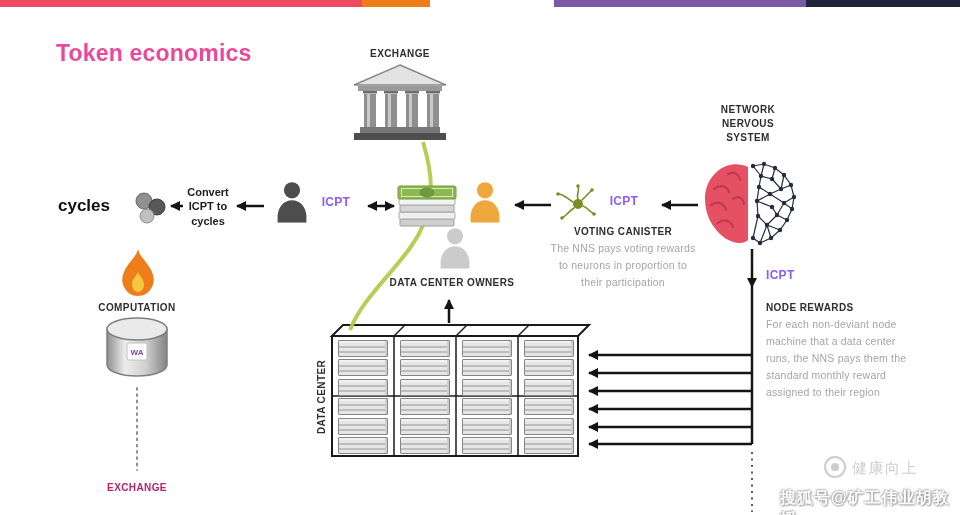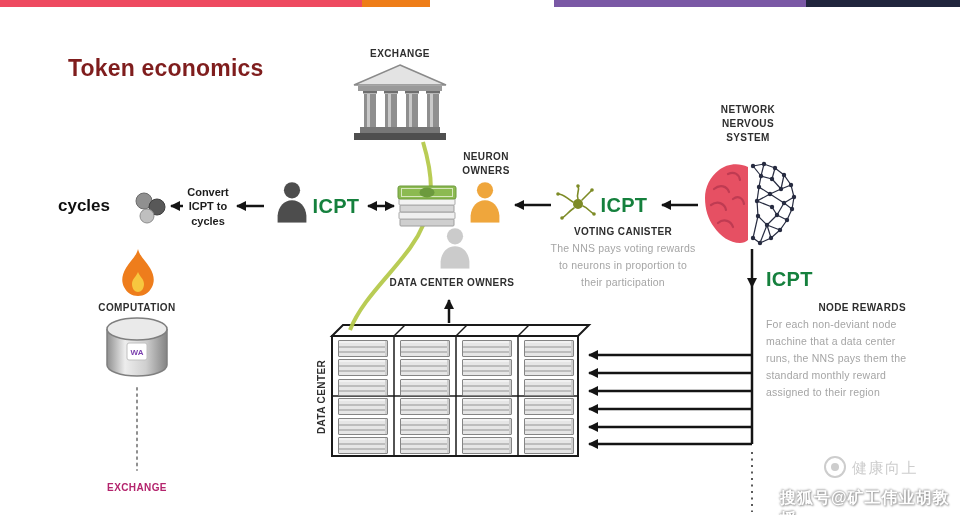--- a/index.html
+++ b/index.html
@@ -7,26 +7,26 @@
   .canvas { position:relative; width:960px; height:515px; background:#ffffff;
             font-family:"Liberation Sans", sans-serif; overflow:hidden; }
   .abs { position:absolute; }
   .topbar { position:absolute; left:0; top:0; width:960px; height:7px; display:flex; }
   .seg { height:100%; }
   .seg1 { width:362px; background:#ee4a60; }
   .seg2 { width:68px;  background:#ee7d18; }
   .seg3 { width:124px; background:#ffffff; }
   .seg4 { width:252px; background:#7a58a5; }
   .seg5 { flex:1;      background:#20253d; }
-  .title { left:68px; top:40px; font-size:23px; font-weight:bold; color:#7f1d1d; letter-spacing:.2px;margin-top:15px; }
+  .title { left:56px; top:40px; font-size:23px; font-weight:bold; color:#ec4899; letter-spacing:.2px; }
   .lbl { font-size:10px; font-weight:bold; color:#2e2e2e; letter-spacing:.4px;
          text-align:center; line-height:1.4; }
   .lbl span { display:block; }
-  .left-align { text-align:right; }
-  .icpt { font-size:20px; font-weight:bold; color:#15803d; letter-spacing:.3px; text-align:center; }
+  .left-align { text-align:left; }
+  .icpt { font-size:12px; font-weight:bold; color:#8b5cf6; letter-spacing:.3px; text-align:center; }
   .big-black { font-size:17px; font-weight:bold; color:#0f0f0f; }
   .convert { font-size:11px; font-weight:bold; color:#1c1c1c; text-align:center; line-height:1.3; }
   .graybody { font-size:10.5px; font-weight:normal; color:#a5a5a5; letter-spacing:.2px; line-height:1.62; }
   .center { text-align:center; }
   .magenta { color:#b4246d; }
   .vert { transform:rotate(-90deg); }
   .racks { position:absolute; left:338px; top:340px; width:236px; height:114px;
            display:grid; grid-template-columns:repeat(4,1fr); grid-template-rows:repeat(6,1fr);
            column-gap:12px; row-gap:2.4px; }
   .rack { border:1px solid #858585; border-radius:1px;
@@ -164,24 +164,20 @@
   <svg class="abs" style="left:397px;top:183px" width="60" height="46" viewBox="0 0 60 46">
     <rect x="3" y="36" width="54" height="7" rx="1" fill="#cfcfcf" stroke="#9e9e9e"></rect>
     <rect x="2" y="29" width="56" height="7" rx="1" fill="#efefef" stroke="#ababab"></rect>
     <rect x="3" y="22" width="54" height="7" rx="1" fill="#d6d6d6" stroke="#9e9e9e"></rect>
     <rect x="2" y="15" width="56" height="7" rx="1" fill="#f3f3f3" stroke="#ababab"></rect>
     <rect x="1" y="3" width="58" height="13" rx="2" fill="#8cba51" stroke="#6c9a3d"></rect>
     <rect x="4.5" y="5.5" width="51" height="8" fill="none" stroke="#d7e7bd"></rect>
     <ellipse cx="30" cy="9.5" rx="7.5" ry="5" fill="#6c9a3d"></ellipse>
   </svg>
 
-  <div class="abs lbl" style="left:446px;top:150px;width:80px">
-    <span>NEURON</span>
-    <span>OWNERS</span>
-  </div>
   <svg class="abs" style="left:467px;top:181px" width="36" height="42" viewBox="0 0 40 46" fill="#efa63c">
     <use href="#person"></use>
   </svg>
 
   <div class="abs big-black" style="left:58px;top:196px">cycles</div>
   <svg class="abs" style="left:131px;top:191px" width="38" height="36" viewBox="0 0 38 36">
     <circle cx="13" cy="10" r="8" fill="#909090" stroke="#6b6b6b"></circle>
     <circle cx="26" cy="16" r="8" fill="#585858" stroke="#3f3f3f"></circle>
     <circle cx="16" cy="25" r="7" fill="#bfbfbf" stroke="#8e8e8e"></circle>
   </svg>

